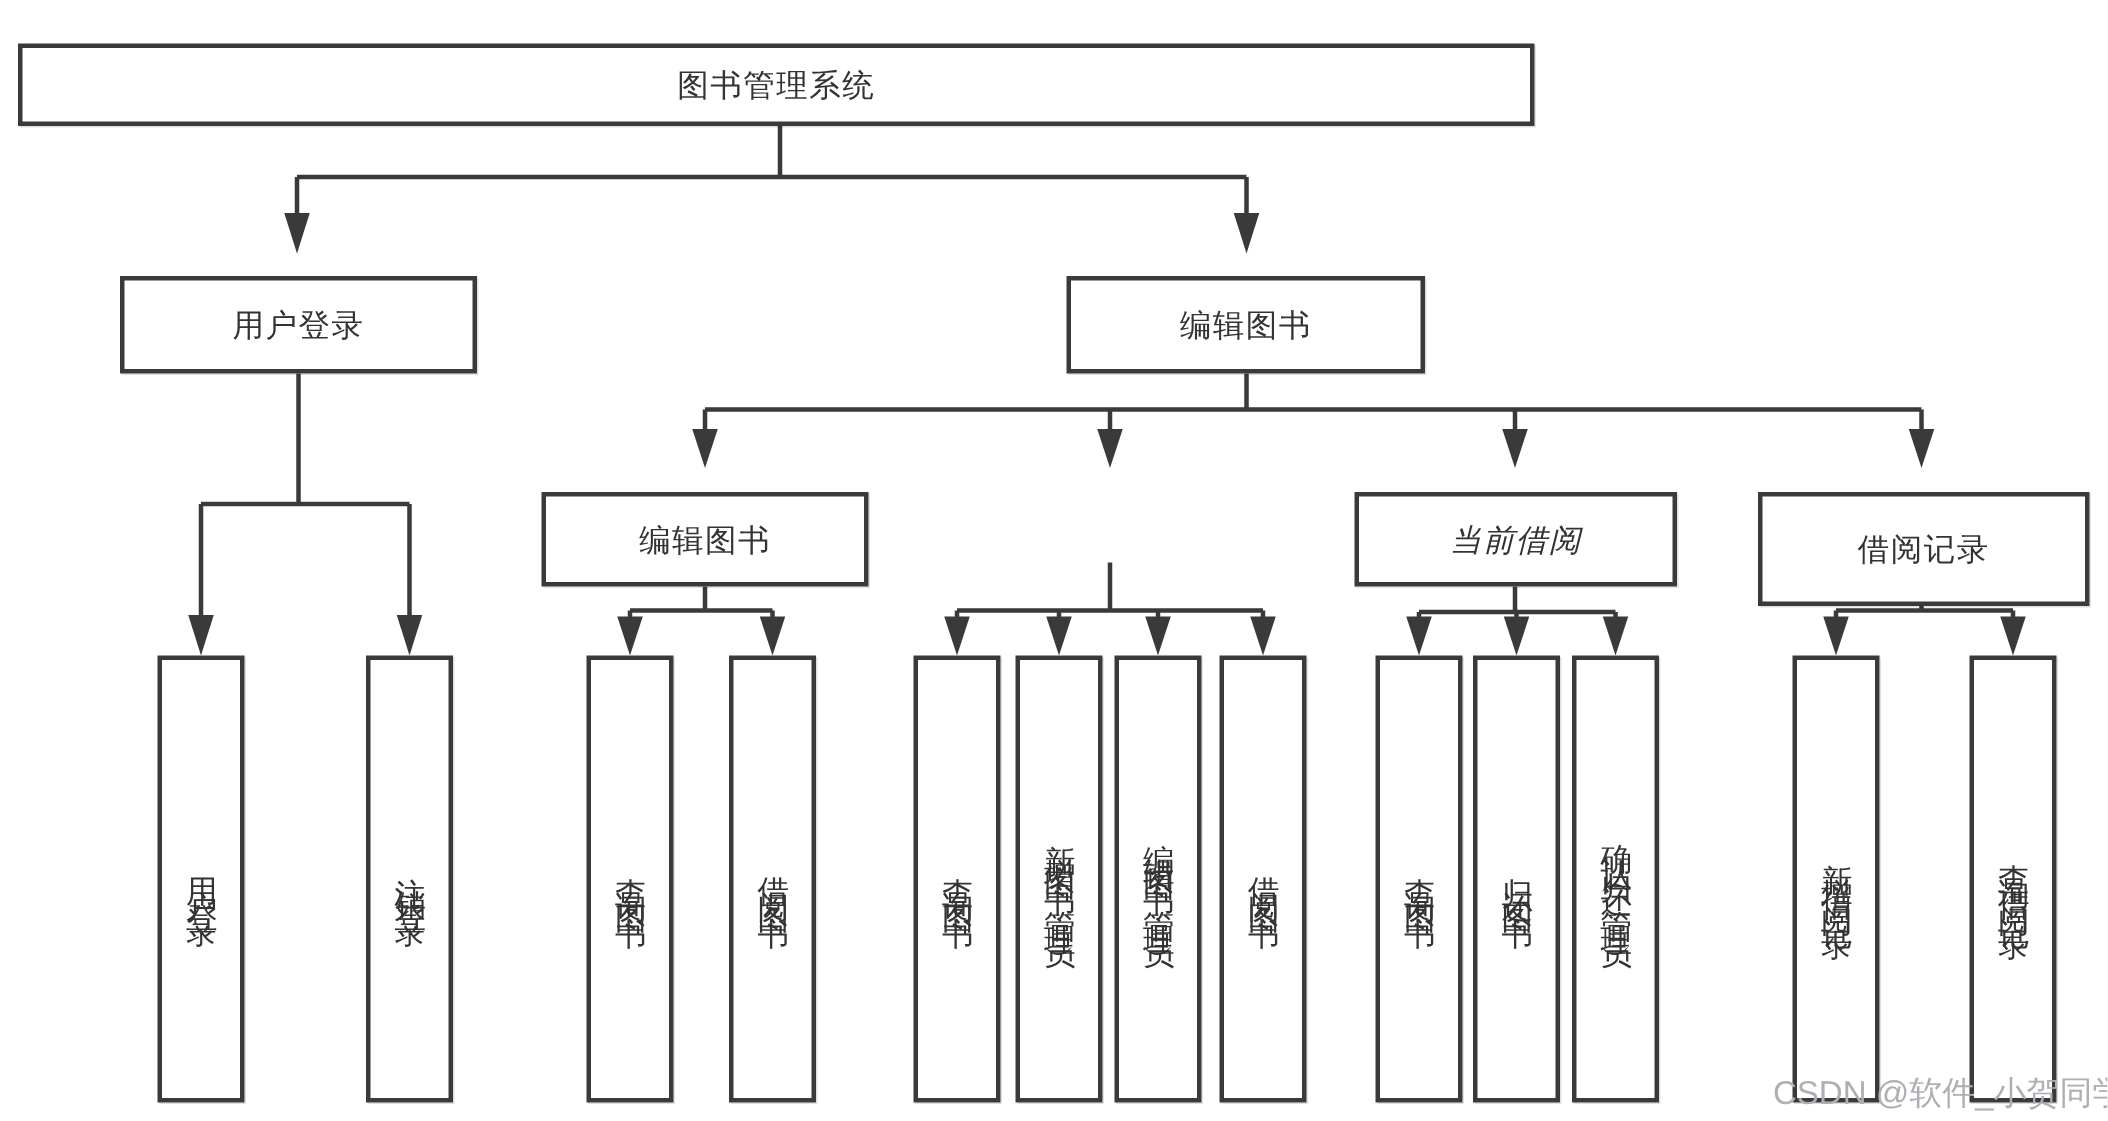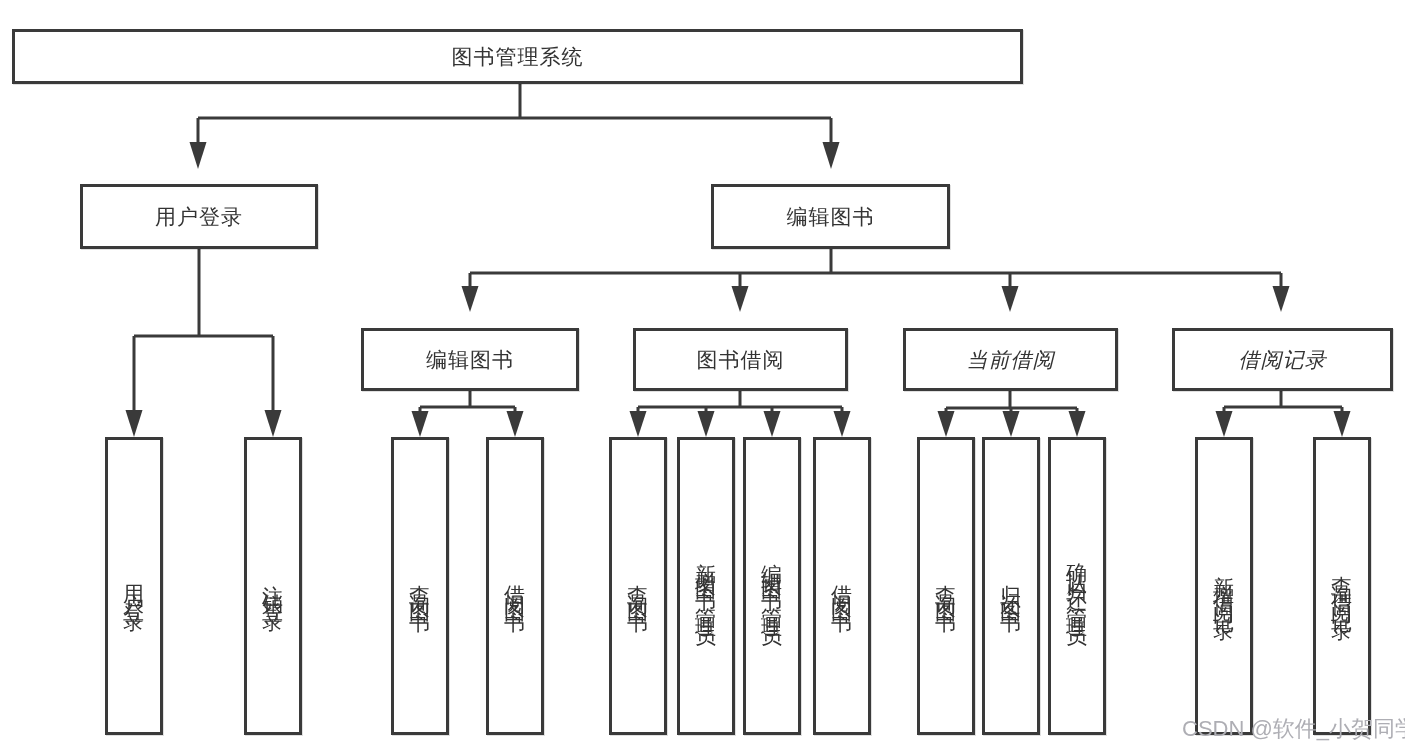--- a/index.html
+++ b/index.html
@@ -112,23 +112,22 @@
       <polygon points="1333.5,411 1350.5,411 1342,437"></polygon>
     </g>
   </svg>
 
   <div class="hbox" style="left:12px;top:13px;width:1011px;height:55px;">图书管理系统</div>
 
   <div class="hbox" style="left:80px;top:168px;width:238px;height:65px;">用户登录</div>
   <div class="hbox" style="left:711px;top:168px;width:239px;height:65px;">编辑图书</div>
 
   <div class="hbox" style="left:361px;top:312px;width:218px;height:63px;">编辑图书</div>
-  <div class="hbox" style="left:633px;top:312px;width:215px;height:63px;">图书借阅</div>
   <div class="hbox" style="left:903px;top:312px;width:215px;height:63px;font-style:italic;">当前借阅</div>
-  <div class="hbox" style="left:1172px;top:312px;width:221px;height:63px;font-style:italic;">借阅记录</div>
+  <div class="hbox" style="left:1172px;top:312px;width:221px;height:76px;">借阅记录</div>
 
   <div class="vbox" style="left:105px;">
     <span>用户登录</span>
   </div>
   <div class="vbox" style="left:244px;">
     <span>注销登录</span>
   </div>
 
   <div class="vbox" style="left:391px;">
     <span>查询图书</span>

